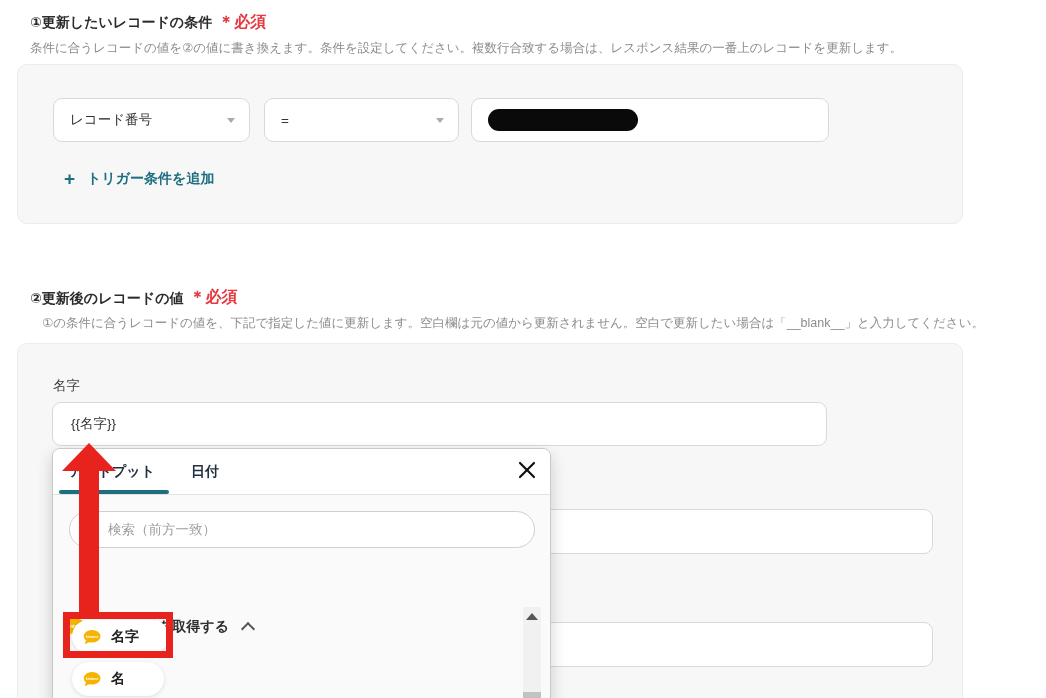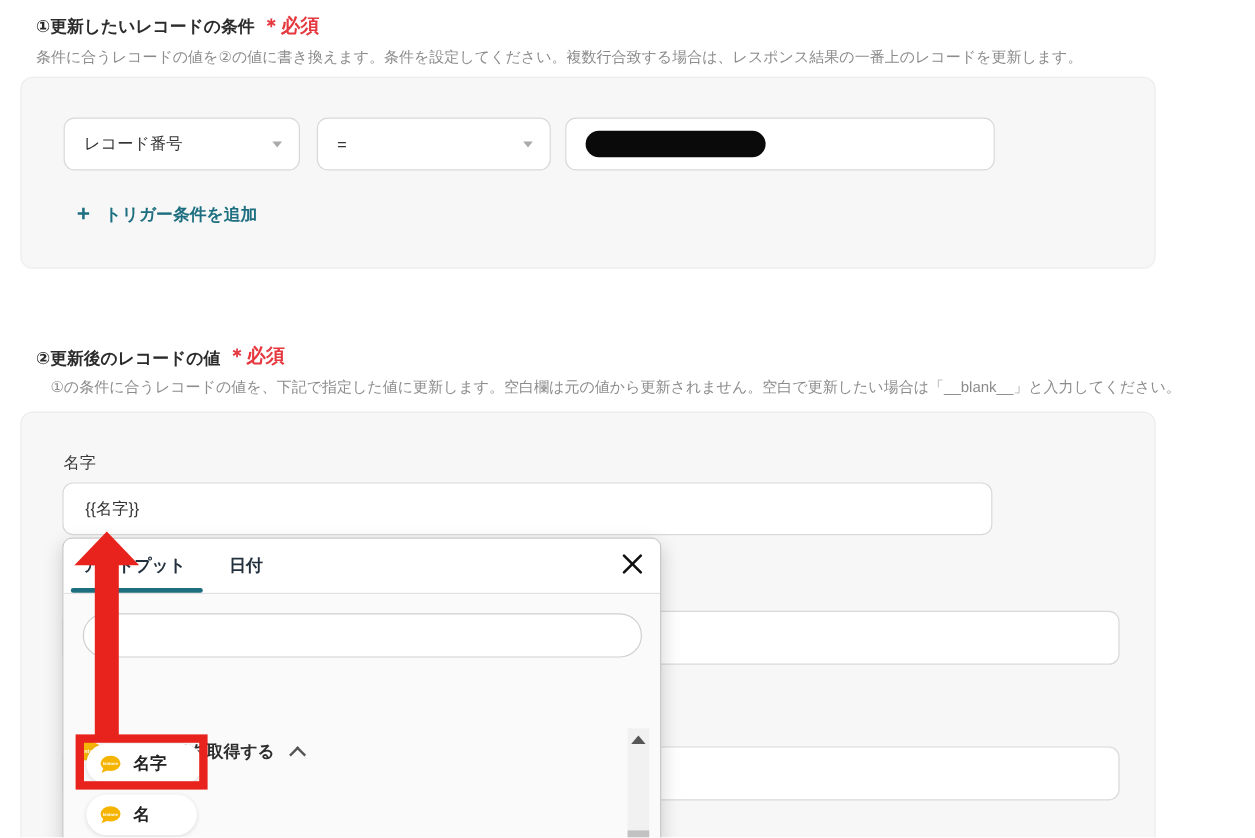--- a/index.html
+++ b/index.html
@@ -133,20 +133,21 @@
           <line x1="16" y1="2" x2="2" y2="16" stroke="#111" stroke-width="2.2" stroke-linecap="round"></line>
         </svg>
       </button>
     </div>
     <div class="popup-body">
       <div class="search-wrap">
         <svg width="16" height="16" viewBox="0 0 16 16" class="kicon">
           <circle cx="6.5" cy="6.5" r="4.8" fill="none" stroke="#8a8a8a" stroke-width="1.6"></circle>
           <line x1="10.2" y1="10.2" x2="14.3" y2="14.3" stroke="#8a8a8a" stroke-width="1.6" stroke-linecap="round"></line>
         </svg>
+        <input class="search-field" placeholder="検索（前方一致）" style="">
       </div>
       <button class="group-row">
         <svg width="24" height="20" viewBox="0 0 24 20" class="kicon">
           <ellipse cx="11.5" cy="9" rx="10.5" ry="8" fill="#f5b400"></ellipse>
           <path d="M4 14 L2 19 L9 16 Z" fill="#f5b400"></path>
           <text x="11.5" y="10.8" font-size="4.5" text-anchor="middle" fill="#fff" font-family="sans-serif" font-weight="bold">kintone</text>
         </svg>
         <span class="group-label">レコードを取得する</span>
         <span class="chev-up"></span>
       </button>

